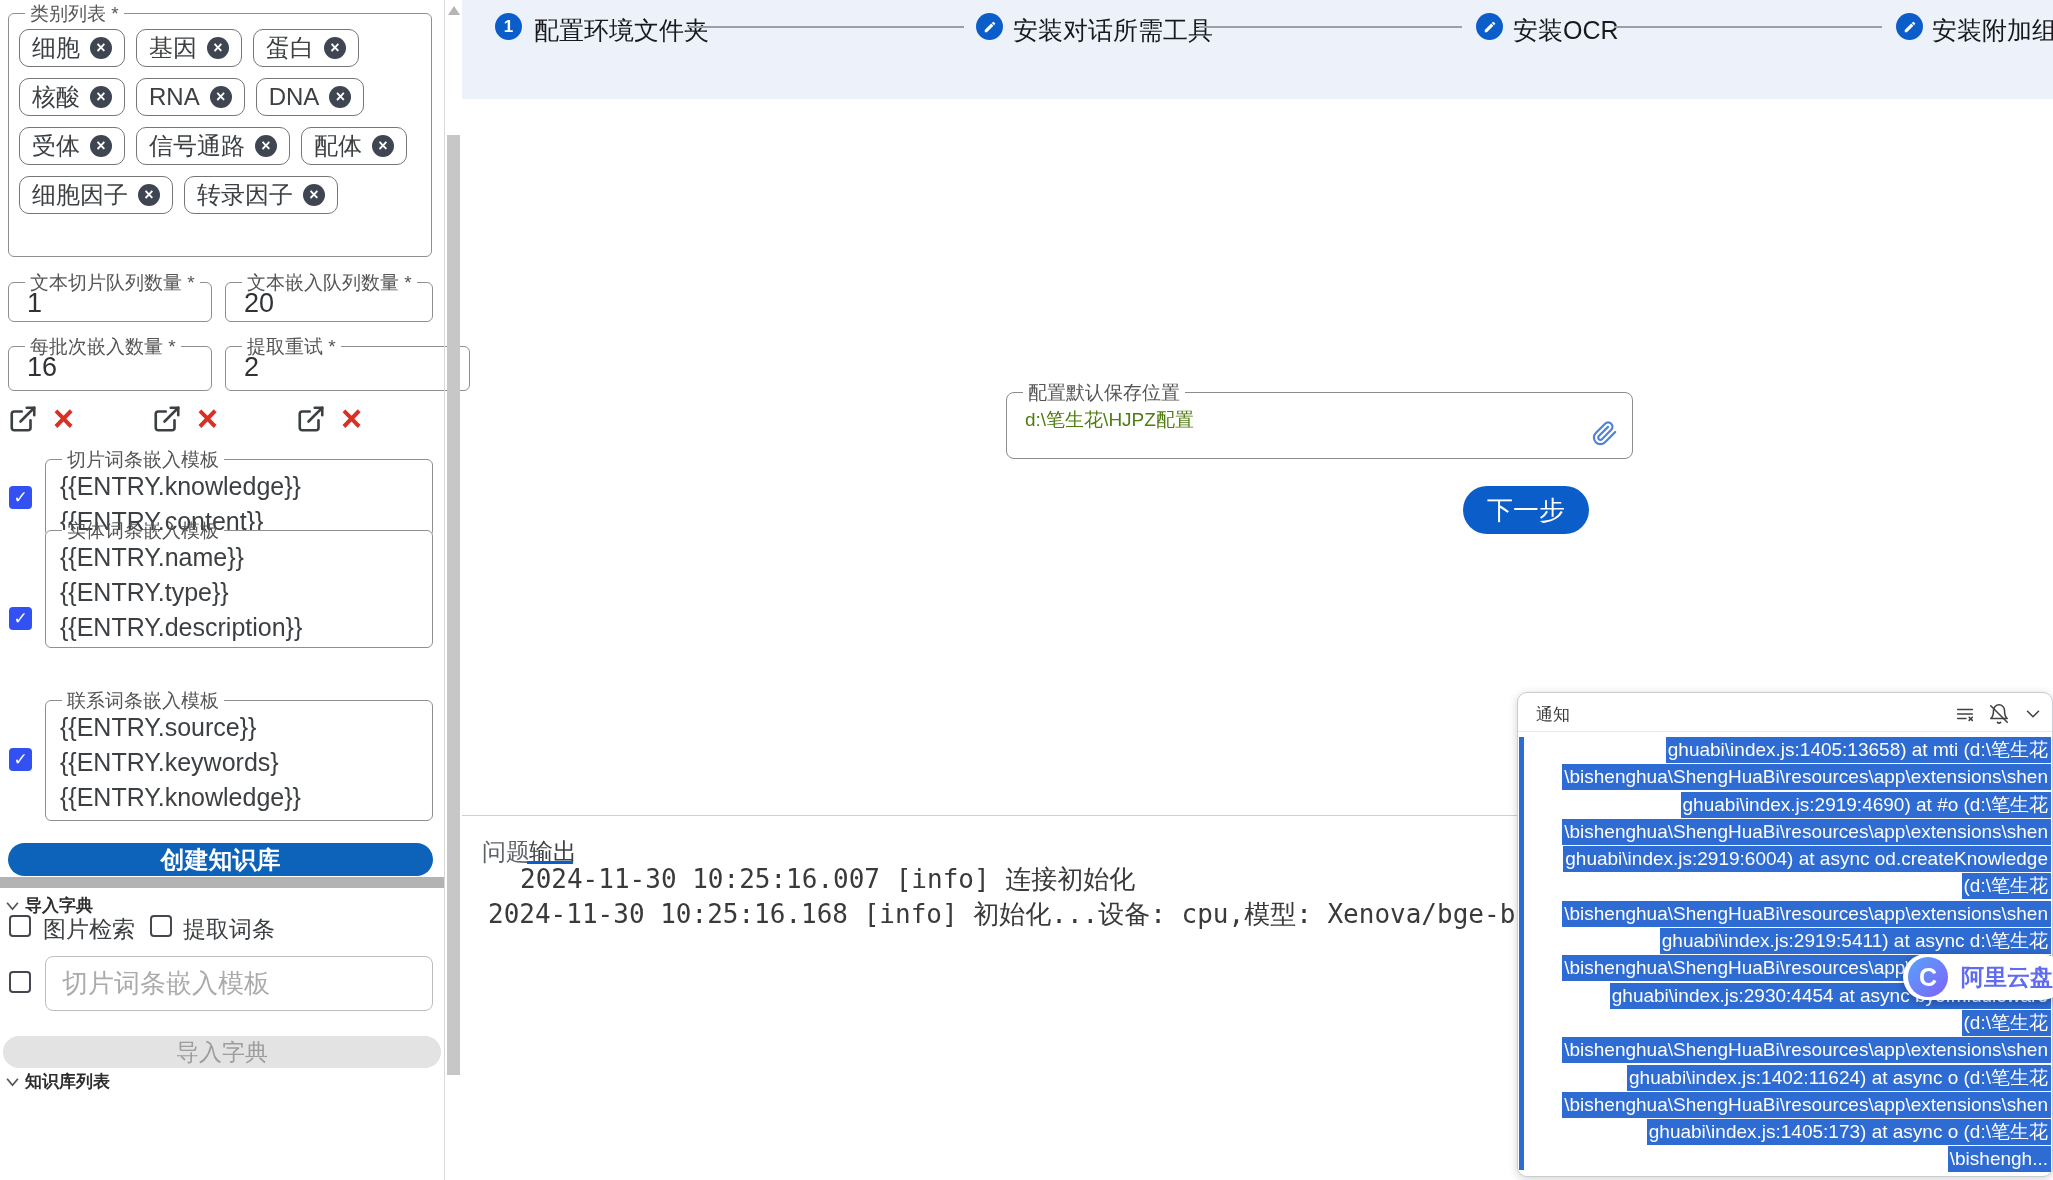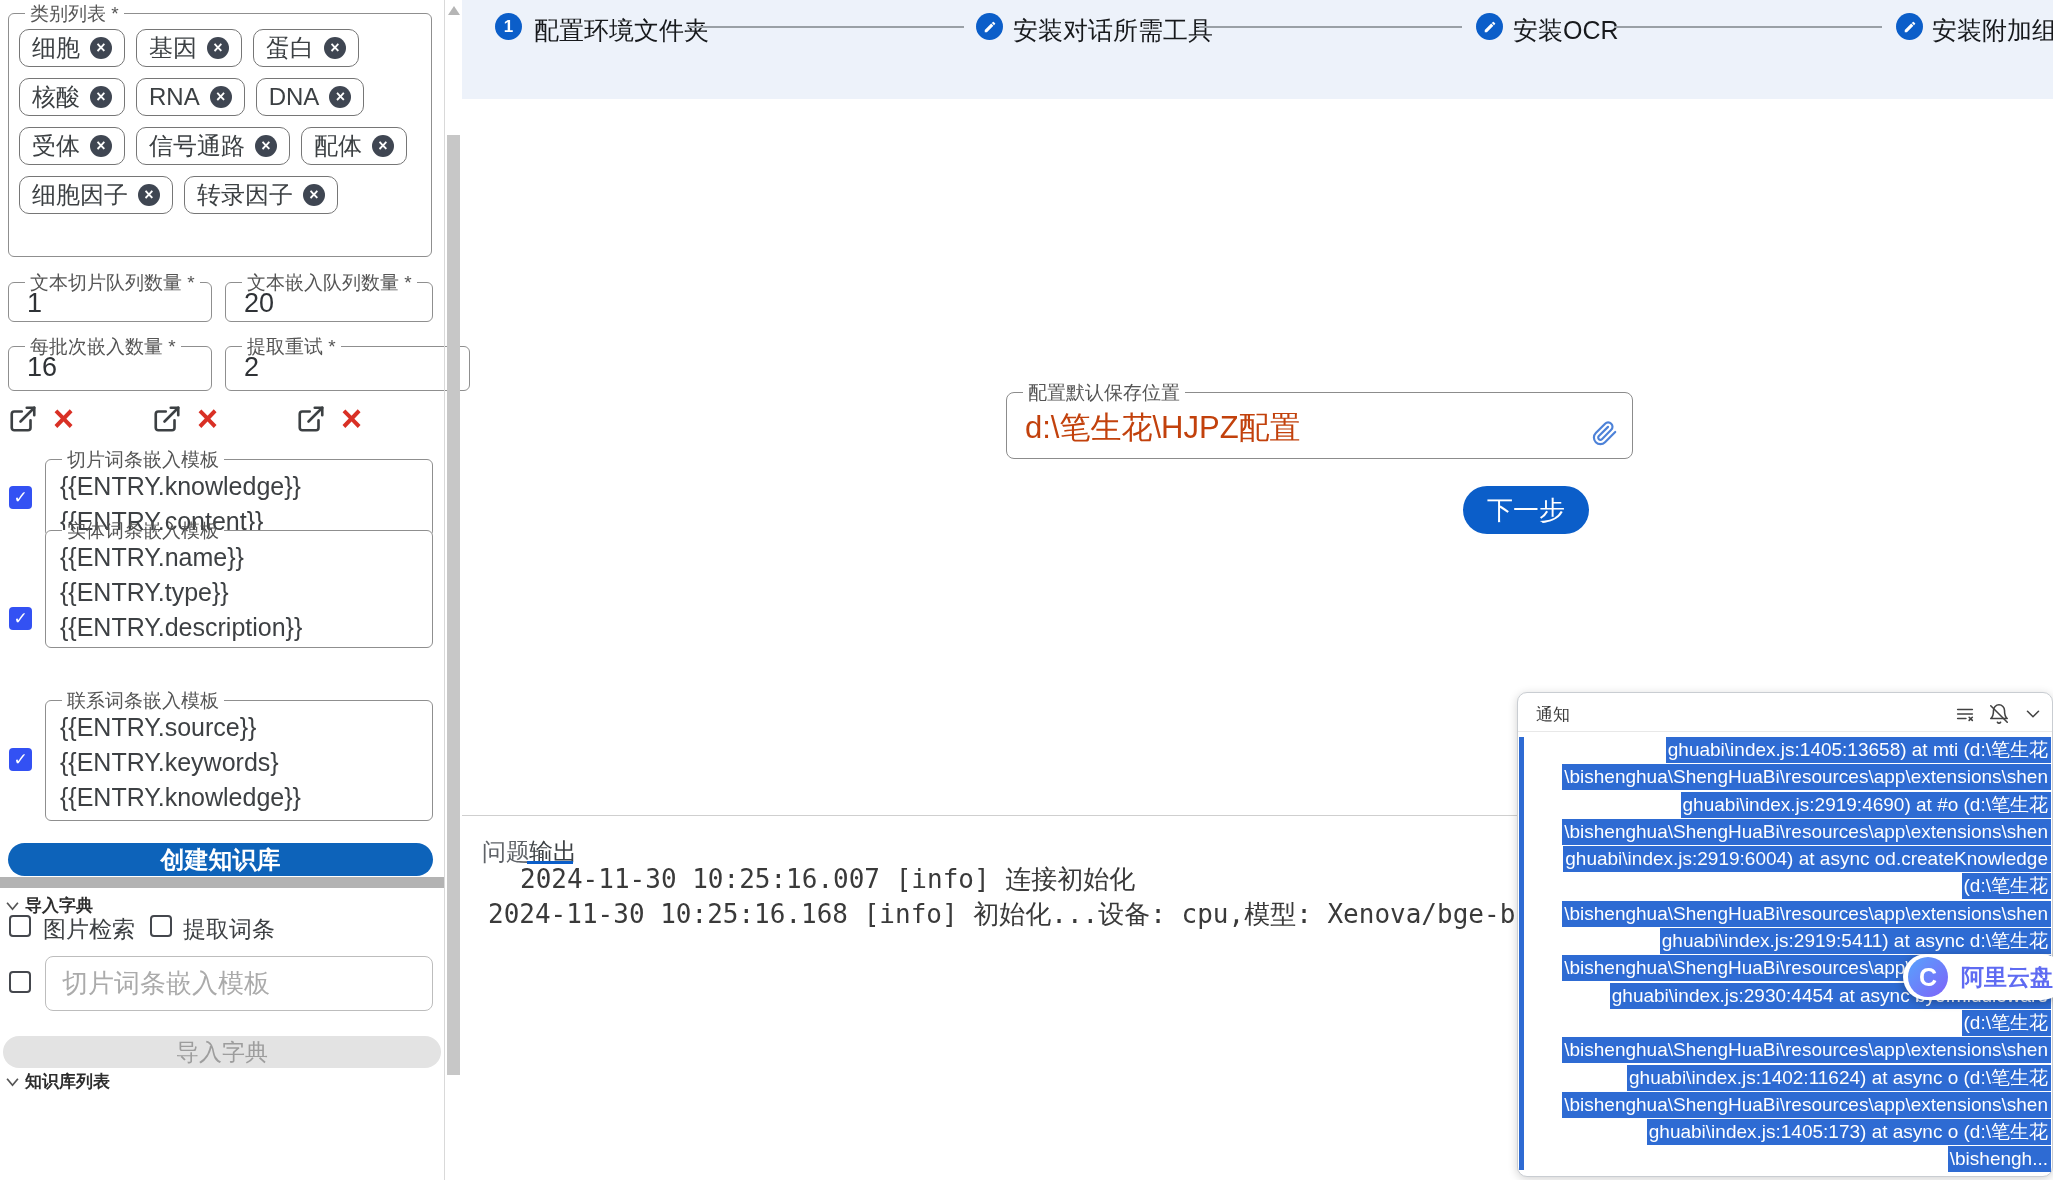--- a/index.html
+++ b/index.html
@@ -63,21 +63,21 @@
 
   
   .step-bar{position:absolute;left:462px;top:0;width:1591px;height:99px;background:#edf2fa;}
   .scircle{position:absolute;top:13px;width:27px;height:27px;border-radius:50%;background:#0b5ec9;
            color:#fff;display:flex;align-items:center;justify-content:center;font-size:17px;font-weight:bold;}
   .slabel{position:absolute;top:14px;font-size:25px;color:#17191c;white-space:nowrap;}
   .sconn{position:absolute;top:26px;height:1.5px;background:#9aa0a6;}
 
   
   .form-fs{position:absolute;left:962px;top:383px;width:627px;height:76px;border:1px solid #8c8c8c;border-radius:8px;margin-left:44px;}
-  .form-fs .val{font-size:31px;color:#c2410c;padding:5px 0 0 10px;}
+  .form-fs .val{font-size:19px;color:#4d7c0f;padding:5px 0 0 10px;}
   .clip{position:absolute;right:14px;top:16px;}
   .next-btn{position:absolute;left:1463px;top:486px;width:126px;height:48px;border-radius:24px;
       background:#0b5ec9;color:#fff;font-size:26px;display:flex;align-items:center;justify-content:center;}
 
   
   .bp-border{position:absolute;left:462px;top:815px;width:1591px;height:1px;background:#cfcfcf;}
   .tab{position:absolute;top:836px;font-size:24px;}
   .tab.inactive{color:#5f6368;}
   .tab.active{color:#3c4043;}
   .tab-underline{position:absolute;left:527px;top:861px;width:46px;height:2.5px;background:#0b5ec9;}

